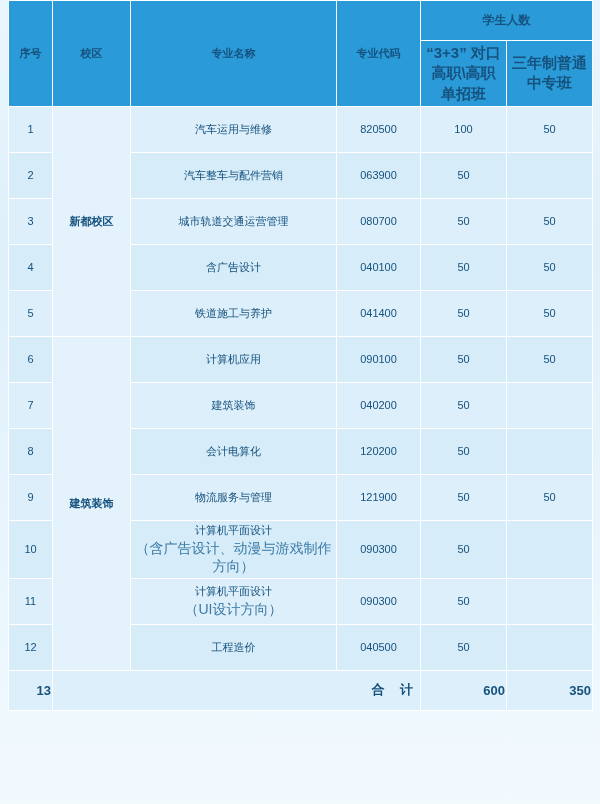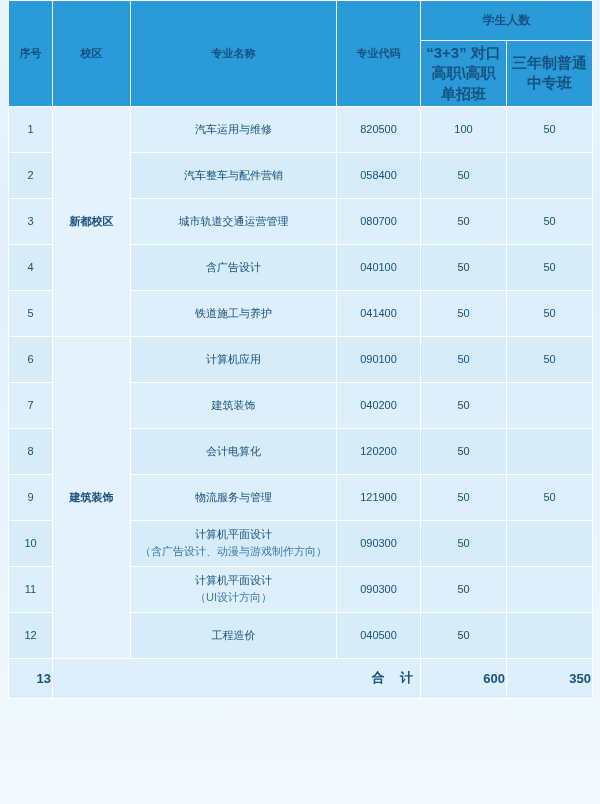--- a/index.html
+++ b/index.html
@@ -99,21 +99,21 @@
     color: #14537f;
     background: #e3f2fb !important;
   }
   td.major {
     width: 206px;
     font-size: 12px;
     color: #1b5b8a;
   }
   td.major .sub-line {
     display: block;
-    font-size: 11px;
+    font-size: 14px;
     color: #3b7aa6;
     margin-top: 2px;
   }
   td.code {
     width: 84px;
     font-size: 12px;
     color: #1b5b8a;
     margin-top: 28px;
   }
   td.num {
@@ -176,21 +176,21 @@
         <td class="idx">1</td>
         <td class="campus" rowspan="5">新都校区</td>
         <td class="major">汽车运用与维修</td>
         <td class="code">820500</td>
         <td class="num">100</td>
         <td class="num">50</td>
       </tr>
       <tr>
         <td class="idx">2</td>
         <td class="major">汽车整车与配件营销</td>
-        <td class="code">058400</td>
+        <td class="code">063900</td>
         <td class="num">50</td>
         <td class="num"></td>
       </tr>
       <tr>
         <td class="idx">3</td>
         <td class="major">城市轨道交通运营管理</td>
         <td class="code">080700</td>
         <td class="num">50</td>
         <td class="num">50</td>
       </tr>

